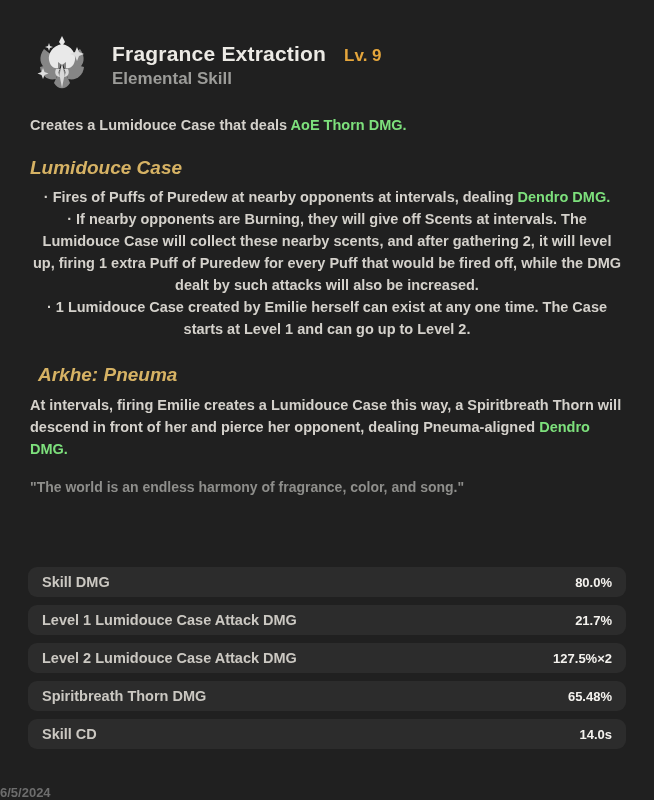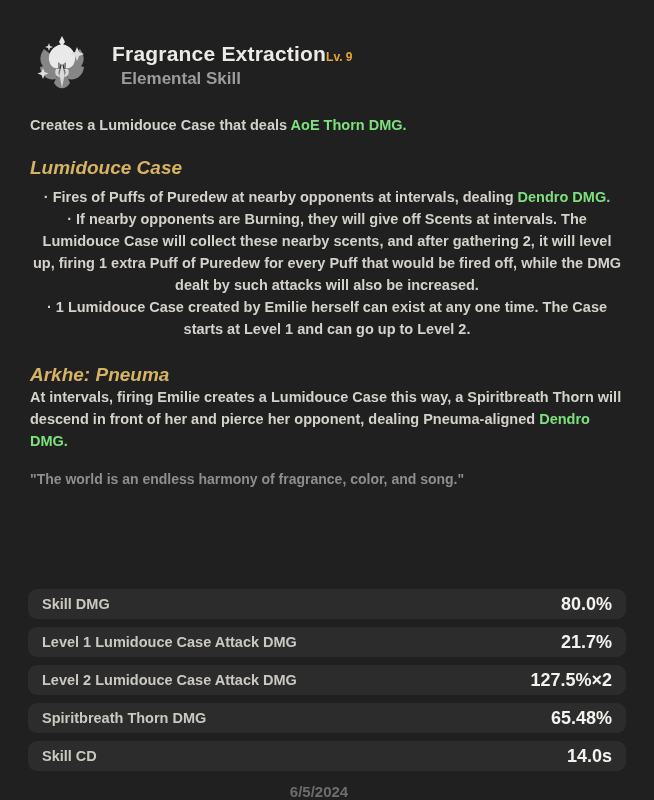--- a/index.html
+++ b/index.html
@@ -11,47 +11,47 @@
   body{
     width:654px;height:800px;background:var(--background);
     font-family:"Liberation Sans", sans-serif;font-weight:700;
     -webkit-font-smoothing:antialiased;overflow:hidden;
   }
   .page{width:654px;height:800px;box-sizing:border-box;display:flex;flex-direction:column;}
   
   .hdr{display:flex;align-items:center;gap:18px;padding:33px 30px 0 30px;}
   .hdr .icon-wrap{width:64px;height:64px;flex:0 0 auto;}
   .titles{display:flex;flex-direction:column;}
-  .title-row{display:flex;align-items:baseline;gap:0;}
+  .title-row{display:flex;align-items:baseline;gap:18px;}
   .skill-title{font-size:21px;color:var(--title);letter-spacing:.2px;}
-  .skill-level{font-size:12px;color:var(--level_gold);}
-  .skill-sub{font-size:17px;color:var(--subtitle);margin-top:3px;margin-left:9px;}
+  .skill-level{font-size:17px;color:var(--level_gold);}
+  .skill-sub{font-size:17px;color:var(--subtitle);margin-top:3px;}
   
   .content{padding:0 30px;flex:1 1 auto;}
   .p{font-size:14.5px;line-height:22px;color:var(--body);margin:0;}
   .lead{margin:17px 0 21px;}
   .heading{color:var(--gold);font-size:19px;line-height:22px;margin:0 0 7px;font-style:italic;}
-  .heading.tight{margin:0;}
+  .heading.tight{margin:8px;}
   .bullets{margin:0 0 24px;text-align:center;}
   .bullets .p{margin:0;}
   .arkhe-text{margin:0 0 14px;}
   .quote{font-size:14px;line-height:22px;color:var(--quote);margin:16px 0 11px;}
   .seg-green{color:var(--green);}
   
   .stats{padding:0 28px;}
   .stat-row{
     height:30px;margin-bottom:8px;background:var(--row_bg);border-radius:9px;
     display:flex;align-items:center;justify-content:space-between;padding:0 14px;
     box-sizing:border-box;
     gap:12px;
   }
   .stat-label{font-size:14.5px;color:var(--row_label);}
-  .stat-value{font-size:18px;color:var(--row_value);text-align:center;}
+  .stat-value{font-size:13px;color:var(--row_value);text-align:center;}
   
-  .ftr{text-align:center;padding:4px 16px 0 0;font-size:15px;color:var(--date);}
+  .ftr{text-align:left;padding:4px 16px 0 0;font-size:13px;color:var(--date);margin-top:24px;}
 </style>
 </head>
 <body>
 
 <div class="page">
 
   <div class="hdr">
     <div class="icon-wrap">
       <svg viewBox="0 0 64 64" width="64" height="64" aria-hidden="true">
 

